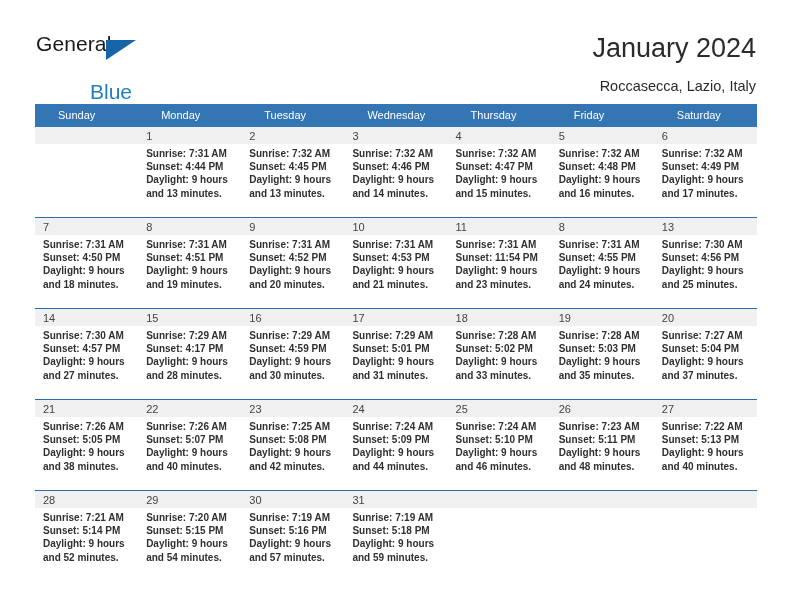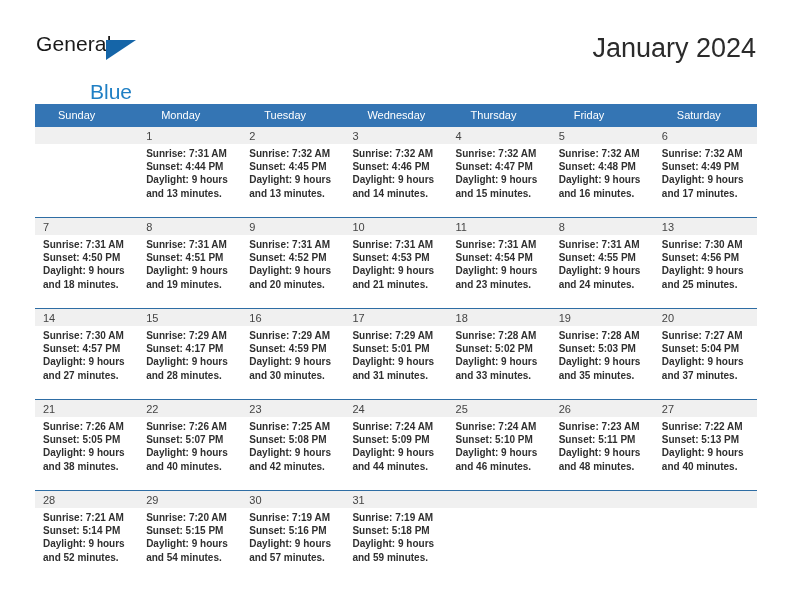--- a/index.html
+++ b/index.html
@@ -148,20 +148,21 @@
 
   <div class="header">
 
     <div class="brand">
       <span class="brand-general">General</span>
       <span class="brand-triangle"></span>
       <span class="brand-blue">Blue</span>
     </div>
 
     <div class="title">January 2024</div>
+    <div class="subtitle">Roccasecca, Lazio, Italy</div>
   </div>
 
   <div class="calendar">
     <table class="cal">
       <thead>
         <tr>
           <th>Sunday</th>
           <th>Monday</th>
           <th>Tuesday</th>
           <th>Wednesday</th>
@@ -295,21 +296,21 @@
                 <div>Daylight: 9 hours</div>
                 <div>and 21 minutes.</div>
               </div>
             </div>
           </td>
           <td>
             <div class="daycell">
               <div class="daynum-band">11</div>
               <div class="details">
                 <div>Sunrise: 7:31 AM</div>
-                <div>Sunset: 4:54 PM</div>
+                <div>Sunset: 11:54 PM</div>
                 <div>Daylight: 9 hours</div>
                 <div>and 23 minutes.</div>
               </div>
             </div>
           </td>
           <td>
             <div class="daycell">
               <div class="daynum-band">8</div>
               <div class="details">
                 <div>Sunrise: 7:31 AM</div>

